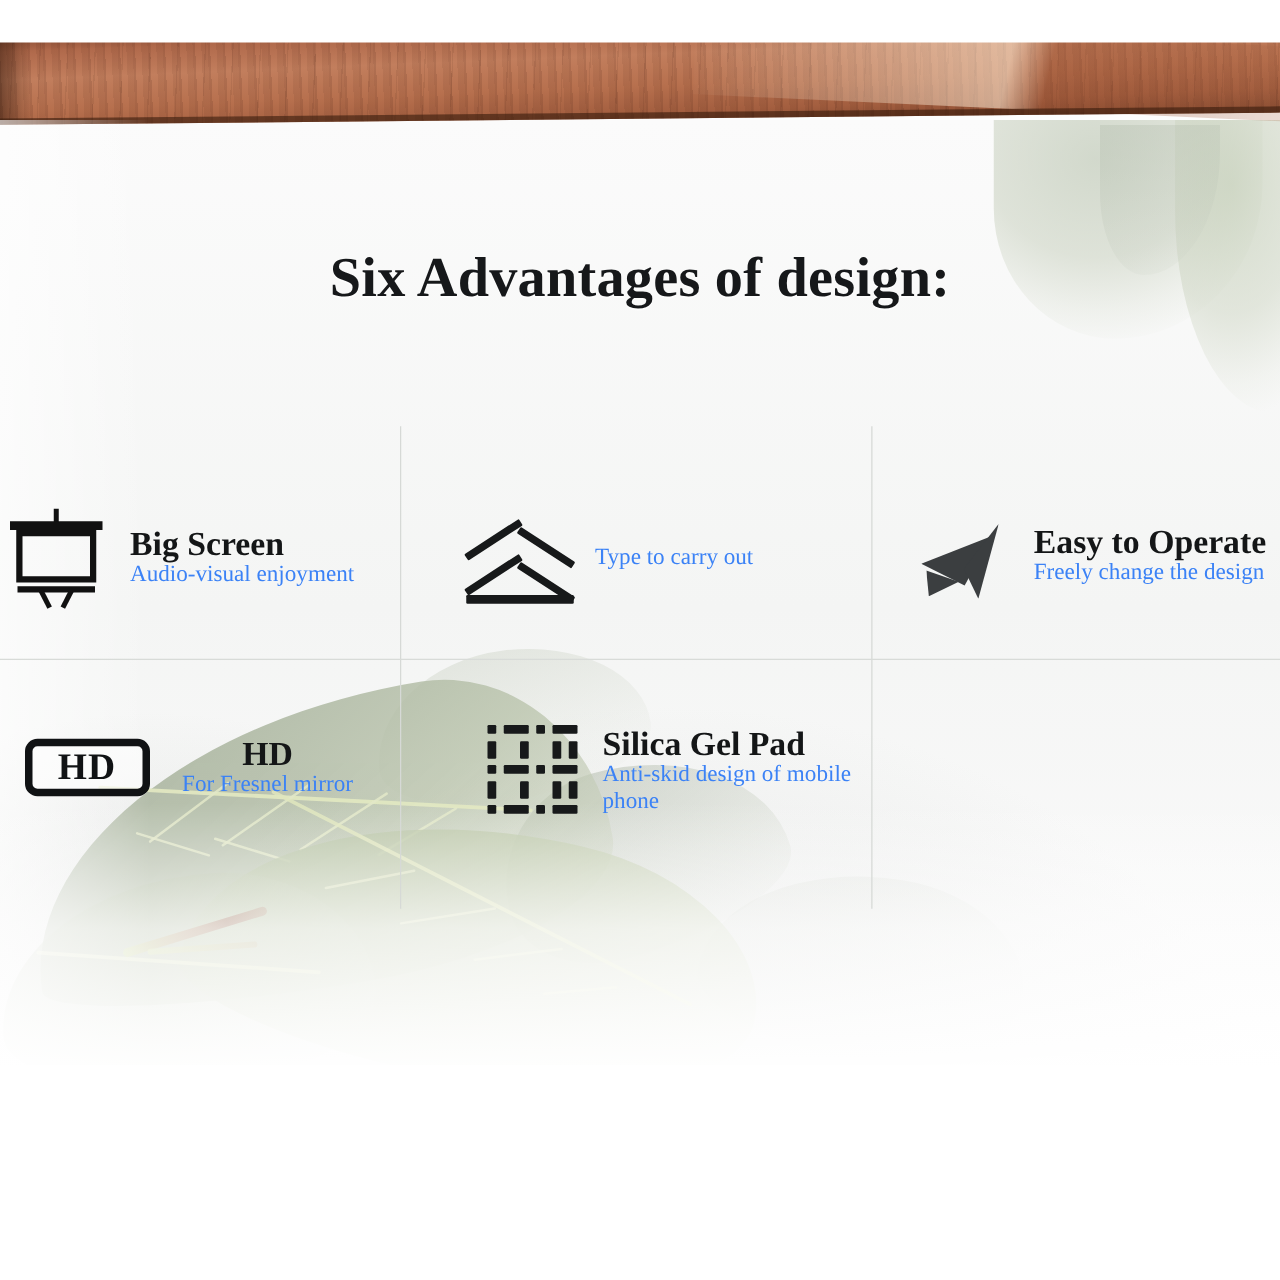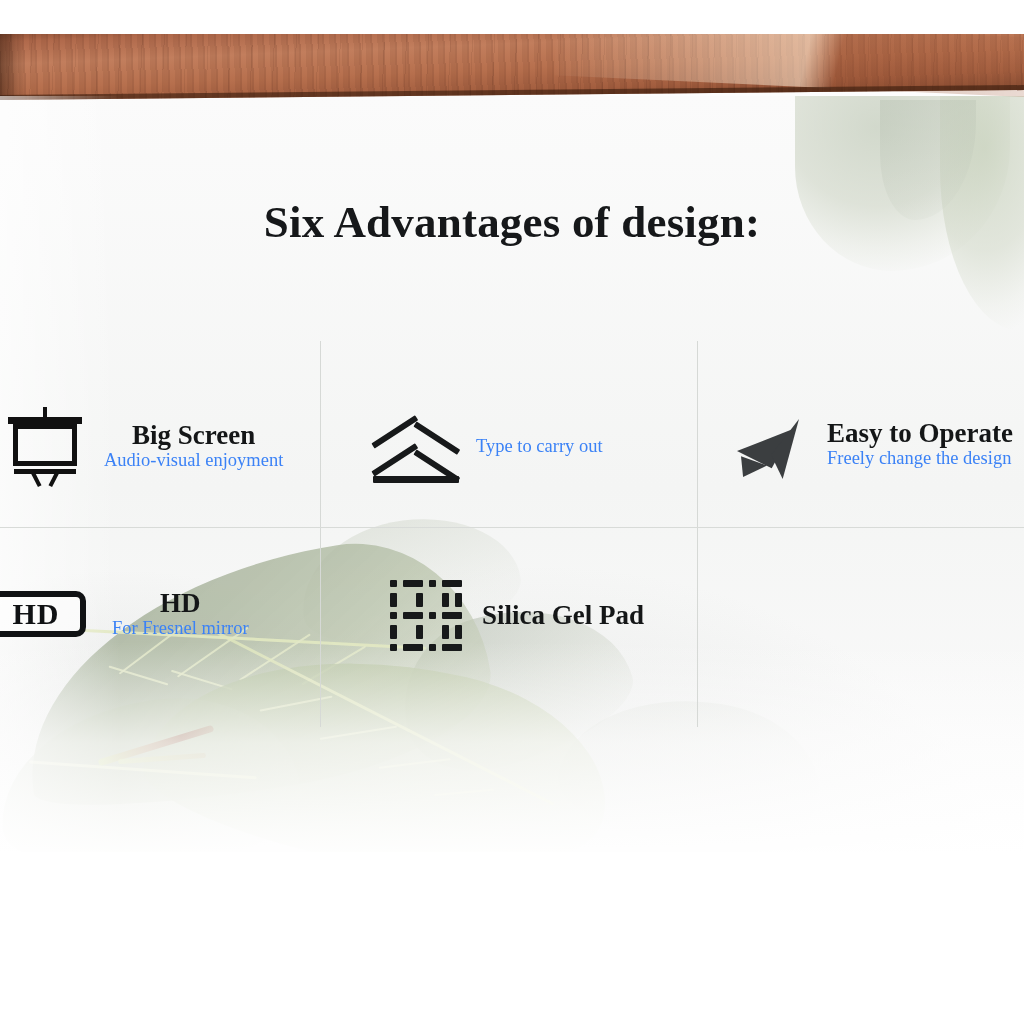--- a/index.html
+++ b/index.html
@@ -127,38 +127,38 @@
   .divider{position:absolute;background:#d6d9d6;z-index:9;}
   .v1{left:320px;top:341px;width:1.2px;height:386px;}
   .v2{left:697px;top:341px;width:1.2px;height:386px;}
   .h1{left:0px;top:527px;width:1024px;height:1.2px;background:#d8dbd8;}
 
   
   .cell{position:absolute;display:flex;align-items:center;}
   .c1{left:8px;top:400px;width:312px;height:92px;}
   .c2{left:370px;top:400px;width:320px;height:92px;}
   .c3{left:735px;top:398px;width:289px;height:92px;}
-  .c4{left:4px;top:578px;width:312px;height:72px;}
+  .c4{left:4px;top:578px;width:312px;height:72px;justify-content:center;}
   .c5{left:390px;top:570px;width:310px;height:92px;}
 
   .icon-wrap{flex:0 0 auto;display:flex;align-items:center;justify-content:center;}
   .txt{display:flex;flex-direction:column;}
   .ft-title{font-size:27px;font-weight:bold;color:#141617;line-height:1.08;white-space:nowrap;}
   .ft-sub{font-size:18.5px;color:#3b82f6;line-height:1.12;white-space:nowrap;}
   .ft-sub.two{white-space:normal;max-width:215px;}
 
   
   .ico-screen{position:relative;width:74px;height:78px;}
   .scr-nub{position:absolute;left:35px;top:0;width:4px;height:11px;background:#111;}
   .scr-top{position:absolute;left:0;top:10px;width:74px;height:7px;background:#111;}
   .scr-rect{position:absolute;left:5px;top:17px;width:64px;height:42px;border:5px solid #111;box-sizing:border-box;background:transparent;}
   .scr-base{position:absolute;left:6px;top:62px;width:62px;height:5px;background:#111;}
   .scr-legL{position:absolute;left:22px;top:64px;width:4px;height:17px;background:#111;transform:rotate(-27deg);transform-origin:top center;}
   .scr-legR{position:absolute;left:48px;top:64px;width:4px;height:17px;background:#111;transform:rotate(27deg);transform-origin:top center;}
-  .cell1-text{margin-left:22px;align-items:center;}
+  .cell1-text{margin-left:22px;}
 
   
   .ico-chev{position:relative;width:92px;height:78px;}
   .chev{position:absolute;width:52px;height:6px;background:#17191a;border-radius:1px;}
   .chevA1{left:3px;top:36px;transform:rotate(-33deg);transform-origin:left center;}
   .chevA2{left:45px;top:14px;transform:rotate(33deg);transform-origin:left center;}
   .chevB1{left:3px;top:64px;transform:rotate(-33deg);transform-origin:left center;}
   .chevB2{left:45px;top:42px;transform:rotate(33deg);transform-origin:left center;}
   .chev-bar{position:absolute;left:3px;top:69px;width:86px;height:7px;background:#17191a;border-radius:1px;}
   .cell2-text{margin-left:14px;align-items:center;}
@@ -330,17 +330,18 @@
 
           <div class="pad-v" style="left:52px;top:13px;height:14px;"></div>
           <div class="pad-v" style="left:52px;top:45px;height:14px;"></div>
 
           <div class="pad-v" style="left:65px;top:13px;height:14px;"></div>
           <div class="pad-v" style="left:65px;top:45px;height:14px;"></div>
         </div>
       </div>
       <div class="txt cell5-text">
         <div class="ft-title">Silica Gel Pad</div>
+        <div class="ft-sub two">Anti-skid design of mobile phone</div>
       </div>
     </div>
 
   </div>
 </div>
 
 </body></html>

